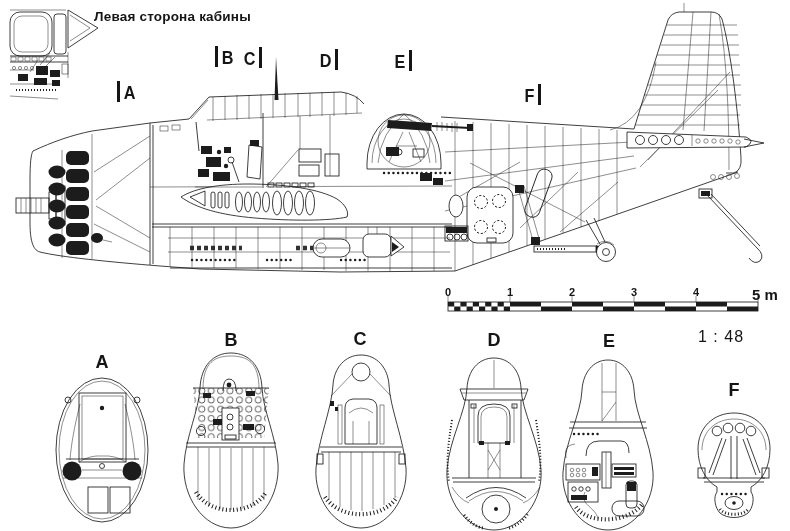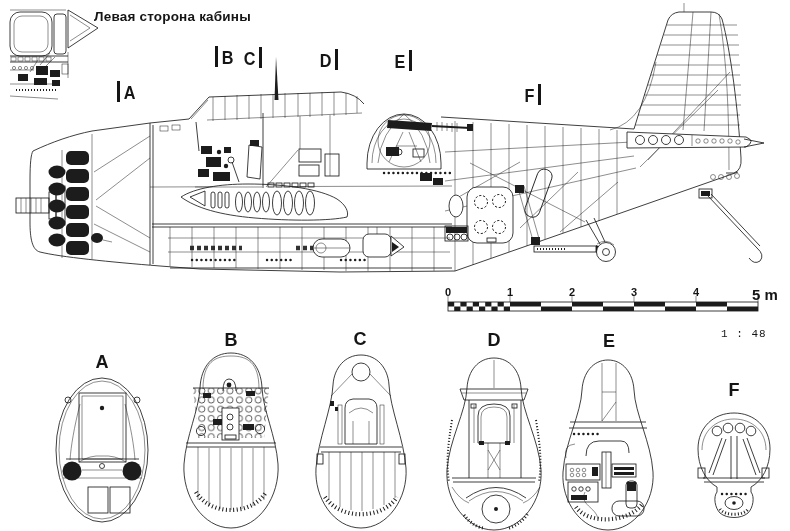--- a/index.html
+++ b/index.html
@@ -17,21 +17,21 @@
   .dc{stroke:#1c1c1c;fill:none;stroke-width:1;stroke-dasharray:2.2 1.8;}
   .bd{stroke:#1c1c1c;fill:none;stroke-width:2;stroke-dasharray:1 2;}
   .caption{position:absolute;left:94px;top:9px;font-size:13.5px;font-weight:bold;letter-spacing:.2px;}
   .marker{position:absolute;display:flex;align-items:flex-start;gap:3px;font-weight:bold;
           font-size:18px;line-height:1;}
   .marker .bar{width:2.5px;height:21px;background:#151515;flex:0 0 auto;}
   .marker .lt{display:inline-block;margin-top:3px;transform:scaleX(.9);}
   .seclabel{position:absolute;font-size:19px;font-weight:bold;transform:translateX(-50%) scaleX(.95);}
   .tick{position:absolute;font-size:11px;font-weight:bold;transform:translateX(-50%);}
   .tickend{position:absolute;font-size:15px;font-weight:bold;}
-  .ratio{position:absolute;left:721px;top:328px;font-size:11px;letter-spacing:1px;font-family:Liberation Mono, monospace;}
+  .ratio{position:absolute;left:698px;top:328px;font-size:16px;letter-spacing:1px;}
 </style>
 </head>
 <body>
 
 <div class="stage">
 
 <svg width="790" height="531" viewBox="0 0 790 531">
 
   <defs>
     <pattern id="pg" width="9.4" height="9.2" patternUnits="userSpaceOnUse">

